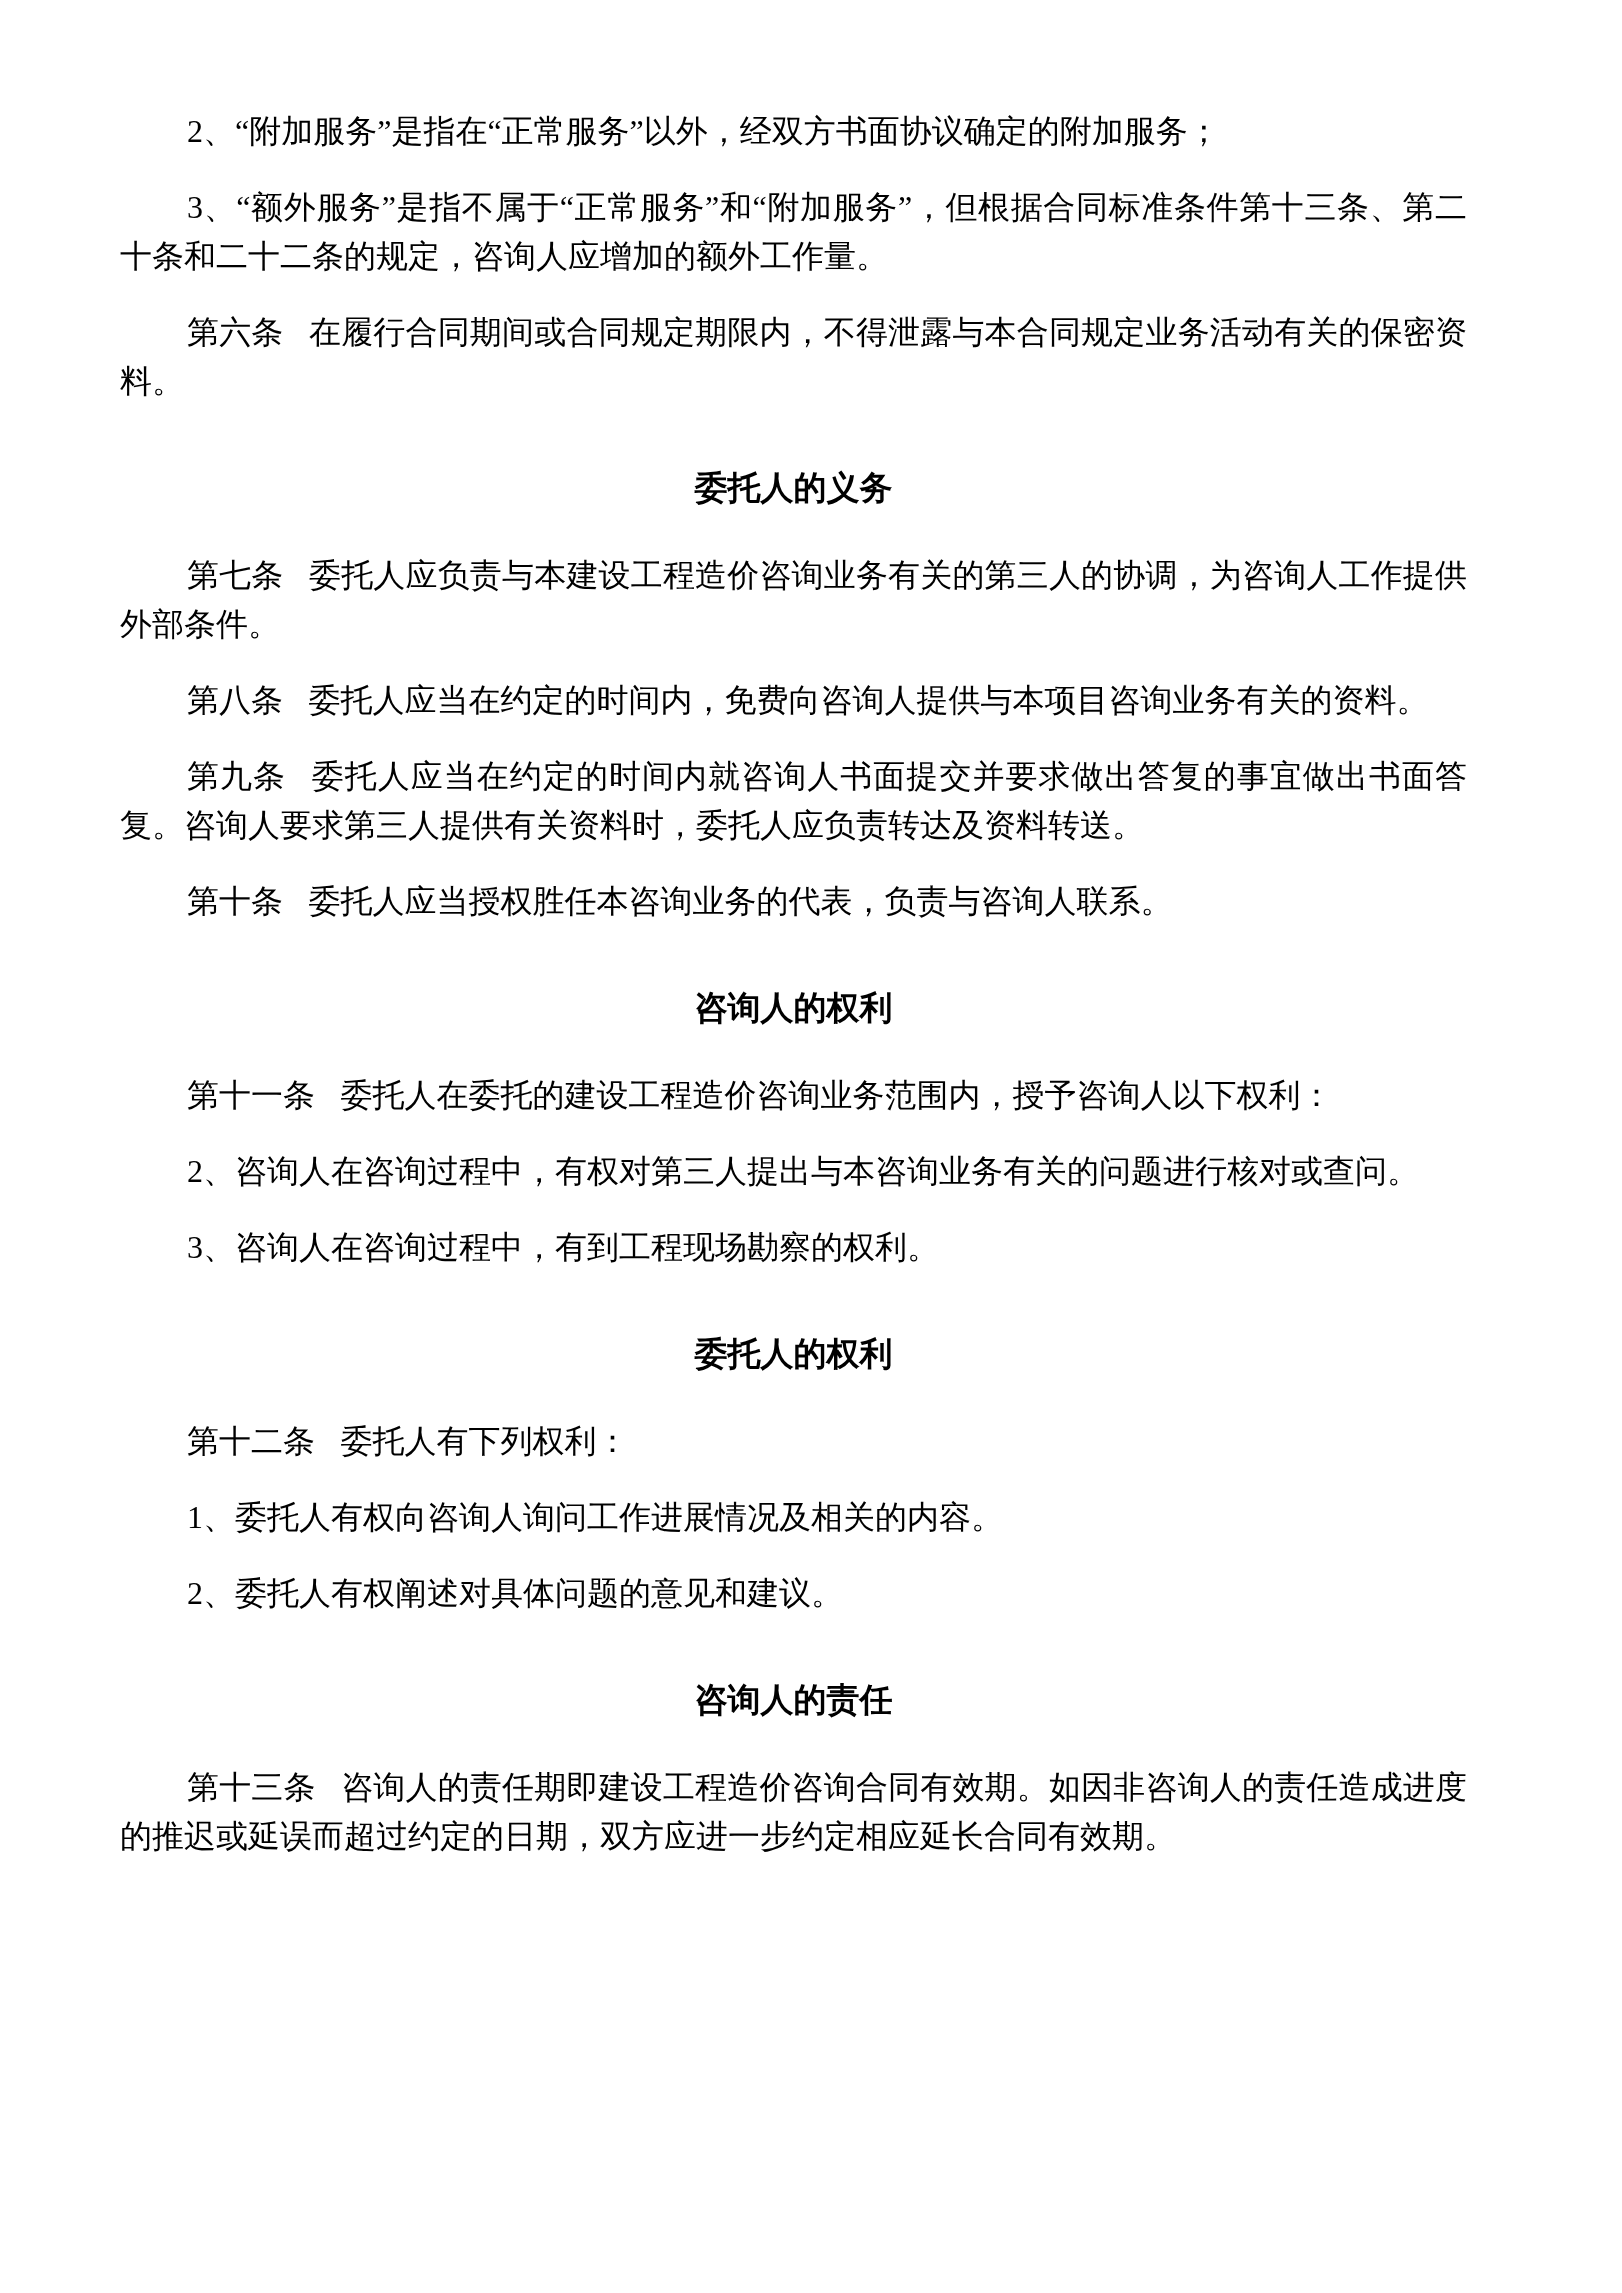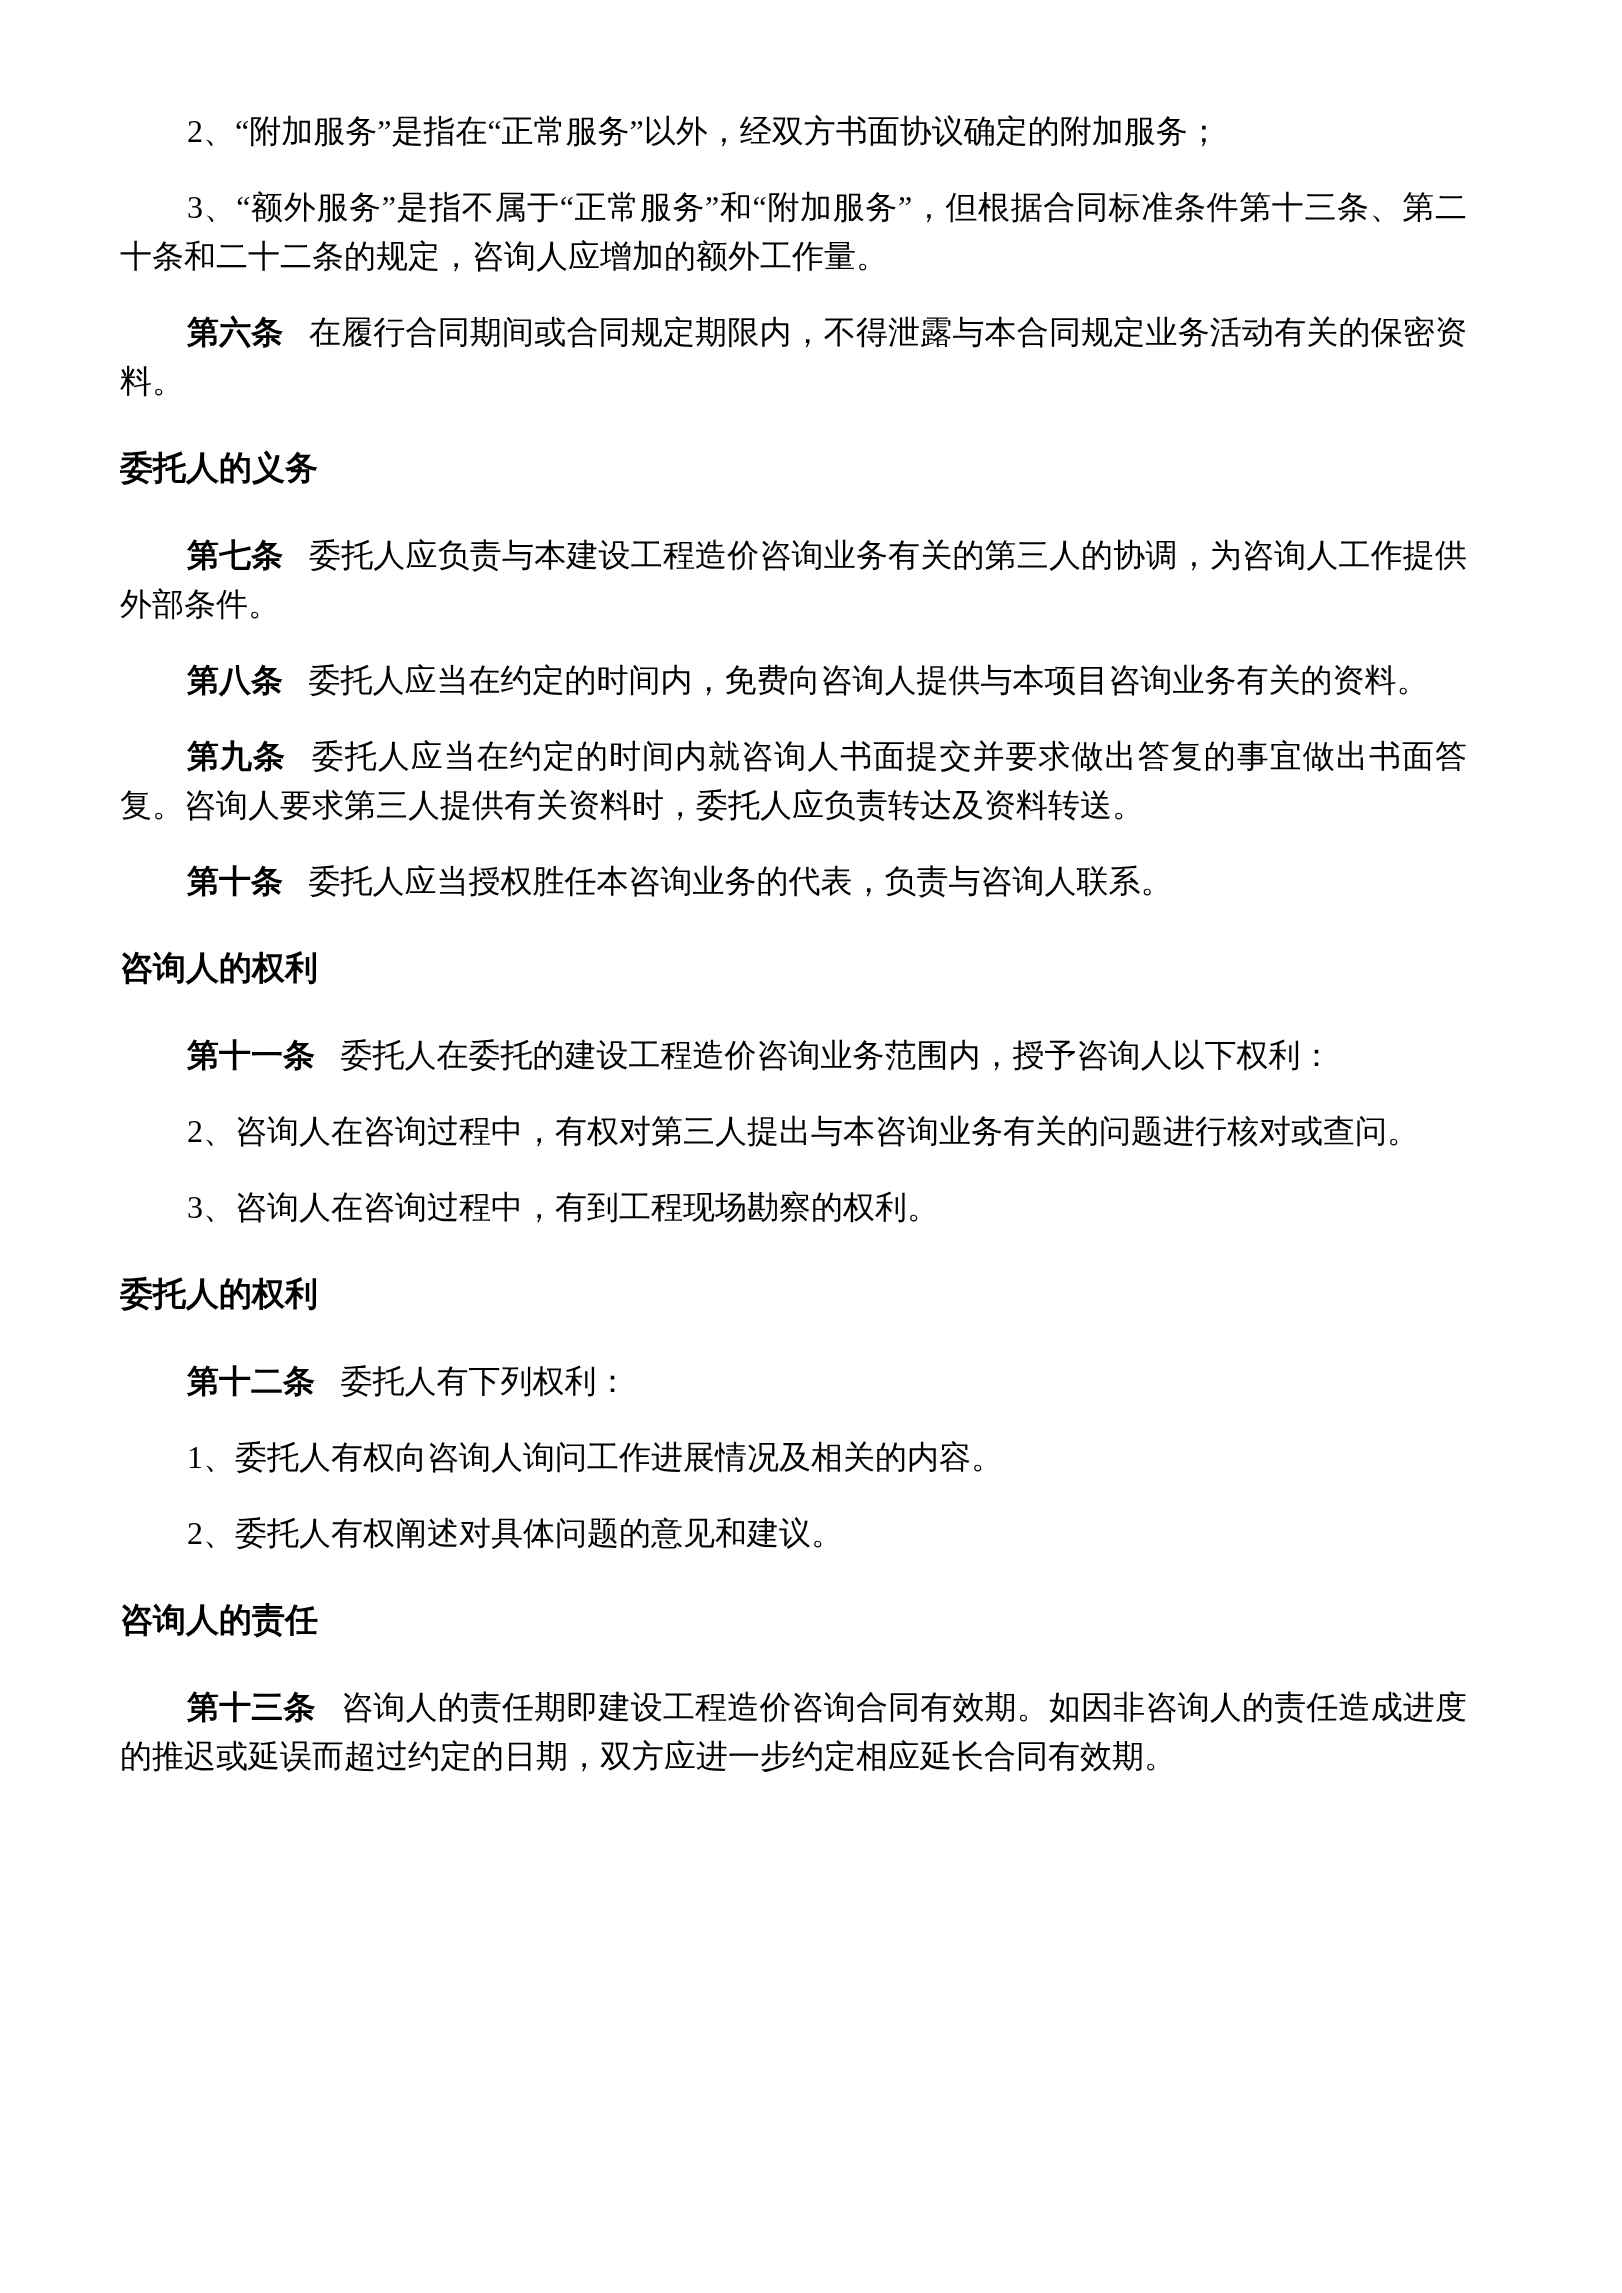--- a/index.html
+++ b/index.html
@@ -24,27 +24,27 @@
     line-height: 49px;
     margin: 0 0 27px 0;
     text-indent: 67px;
     text-align: justify;
     text-justify: inter-ideograph;
   }
   .heading {
     font-size: 33px;
     line-height: 49px;
     font-weight: 700;
-    text-align: left;
+    text-align: center;
     text-indent: 0;
-    margin: 38px 0 38px 0;
+    margin: 58px 0 38px 0;
     font-family: "Liberation Serif", "DejaVu Serif", serif;
   }
   .lead {
-    font-weight: 700;
+    font-weight: 400;
     margin-right: 25.5px;
   }
 </style>
 </head>
 <body>
 
 <div class="page">
 
   <p class="para">2、“附加服务”是指在“正常服务”以外，经双方书面协议确定的附加服务；</p>
 

